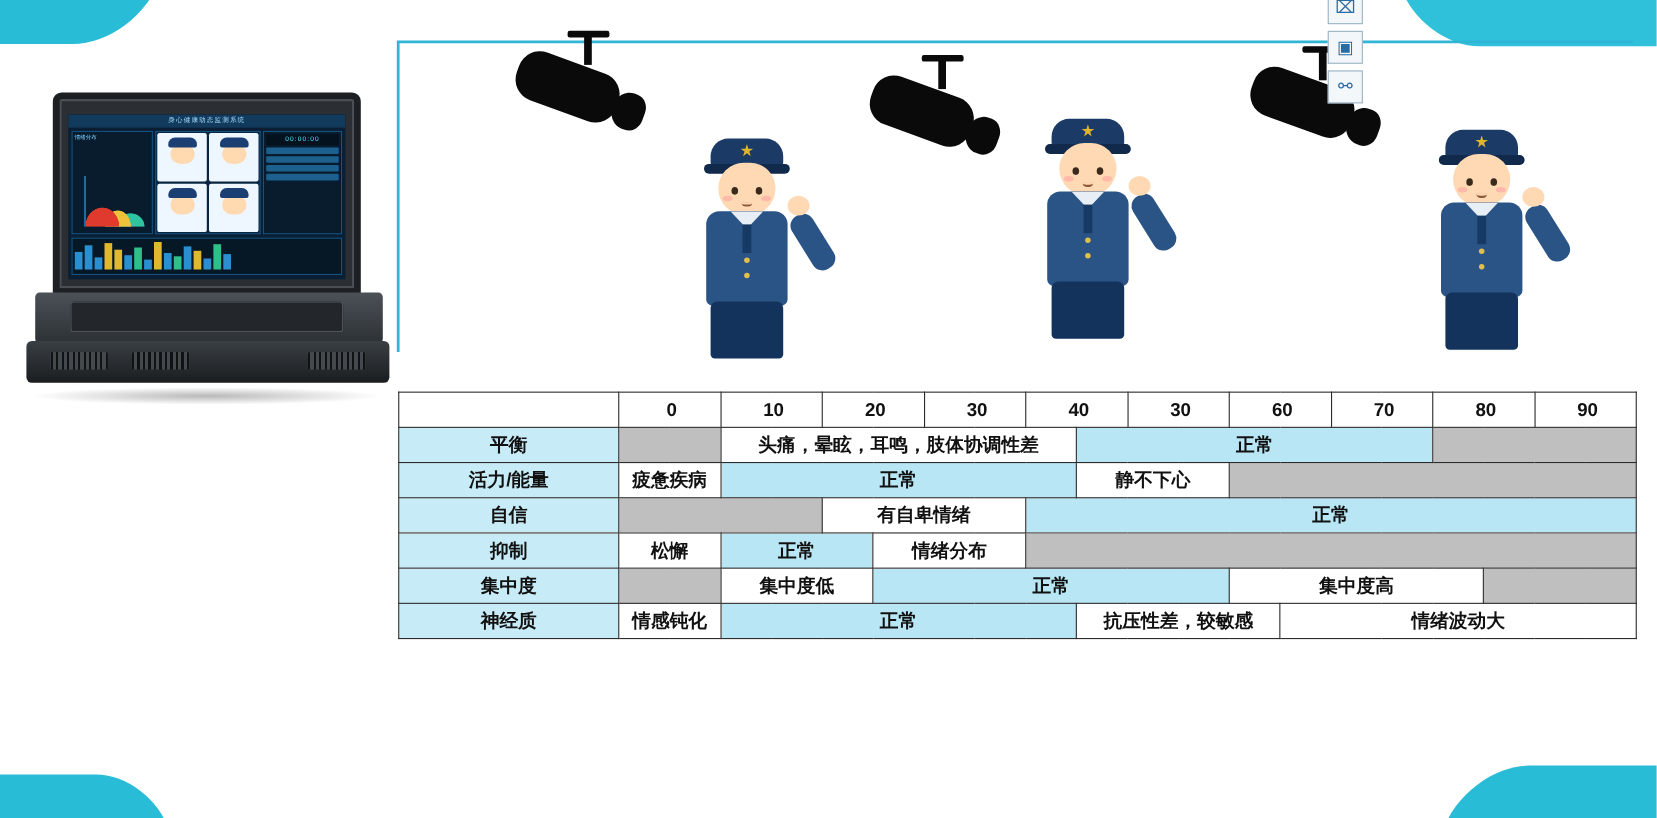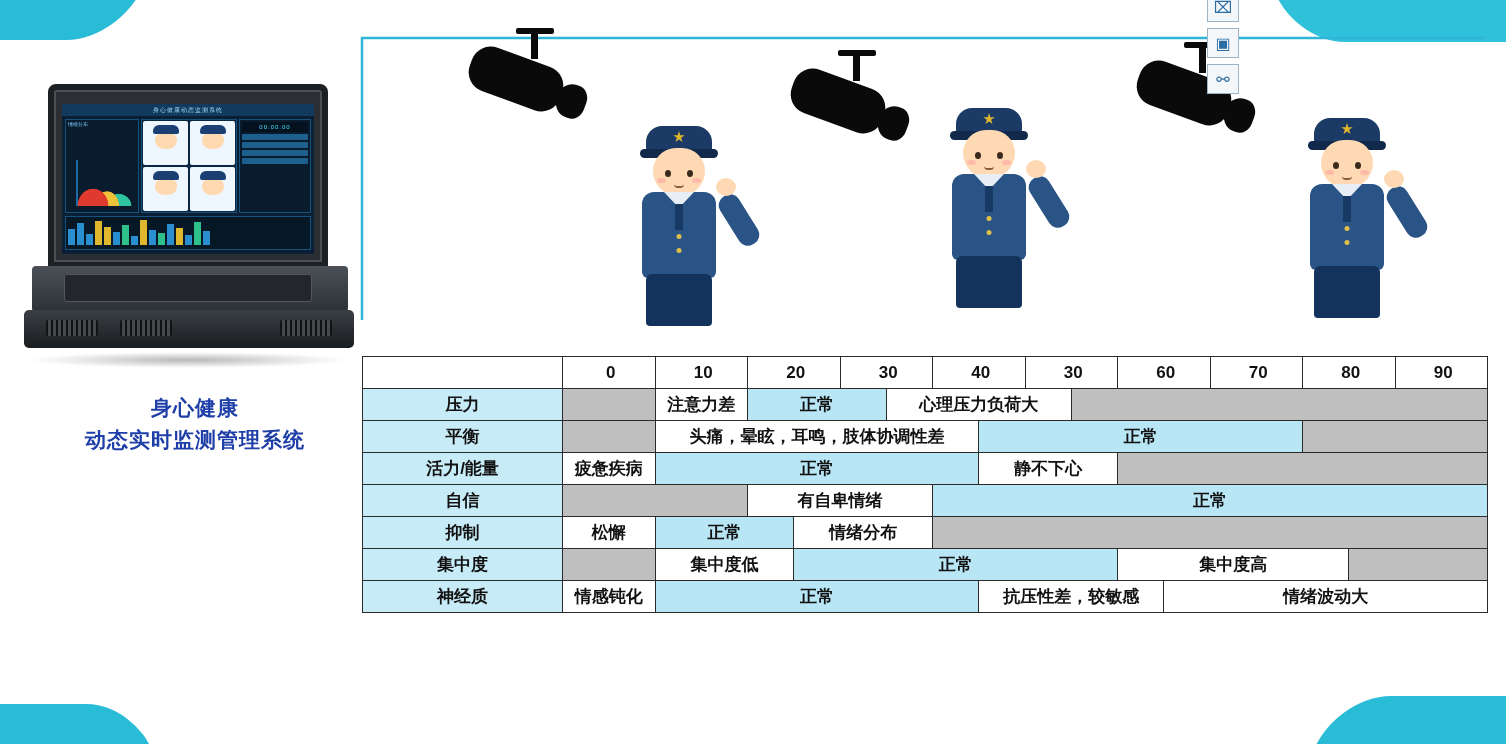--- a/index.html
+++ b/index.html
@@ -347,24 +347,20 @@
     <div class="lap-base"></div>
     <div class="lap-keys"></div>
     <div class="lap-foot">
       <div class="vent" style="left:22px"></div>
       <div class="vent" style="left:96px"></div>
       <div class="vent" style="right:22px"></div>
     </div>
     <div class="lap-shadow"></div>
   </div>
 
-  <div class="laptop-caption">
-    <div>身心健康</div>
-    <div>动态实时监测管理系统</div>
-  </div>
 
   <div class="cam" style="left:460px; top:28px;">
     <div class="mount"></div>
       <div class="pole"></div>
       <div class="body"></div>
       <div class="lens"></div>
   </div>
   <div class="cam" style="left:782px; top:50px;">
     <div class="mount"></div>
       <div class="pole"></div>
@@ -461,28 +457,20 @@
             <td colspan="2" class="c-white hdr-cell">20</td>
             <td colspan="2" class="c-white hdr-cell">30</td>
             <td colspan="2" class="c-white hdr-cell">40</td>
             <td colspan="2" class="c-white hdr-cell">30</td>
             <td colspan="2" class="c-white hdr-cell">60</td>
             <td colspan="2" class="c-white hdr-cell">70</td>
             <td colspan="2" class="c-white hdr-cell">80</td>
             <td colspan="2" class="c-white hdr-cell">90</td>
           </tr>
           <tr>
-            <td class="rowlabel">压力</td>
-            <td colspan="2" class="c-gray t-black"></td>
-            <td colspan="2" class="c-white t-red">注意力差</td>
-            <td colspan="3" class="c-blue t-black">正常</td>
-            <td colspan="4" class="c-white t-black">心理压力负荷大</td>
-            <td colspan="9" class="c-gray t-black"></td>
-          </tr>
-          <tr>
             <td class="rowlabel">平衡</td>
             <td colspan="2" class="c-gray t-black"></td>
             <td colspan="7" class="c-white t-black">头痛，晕眩，耳鸣，肢体协调性差</td>
             <td colspan="7" class="c-blue t-black">正常</td>
             <td colspan="4" class="c-gray t-black"></td>
           </tr>
           <tr>
             <td class="rowlabel">活力/能量</td>
             <td colspan="2" class="c-white t-red">疲惫疾病</td>
             <td colspan="7" class="c-blue t-black">正常</td>

